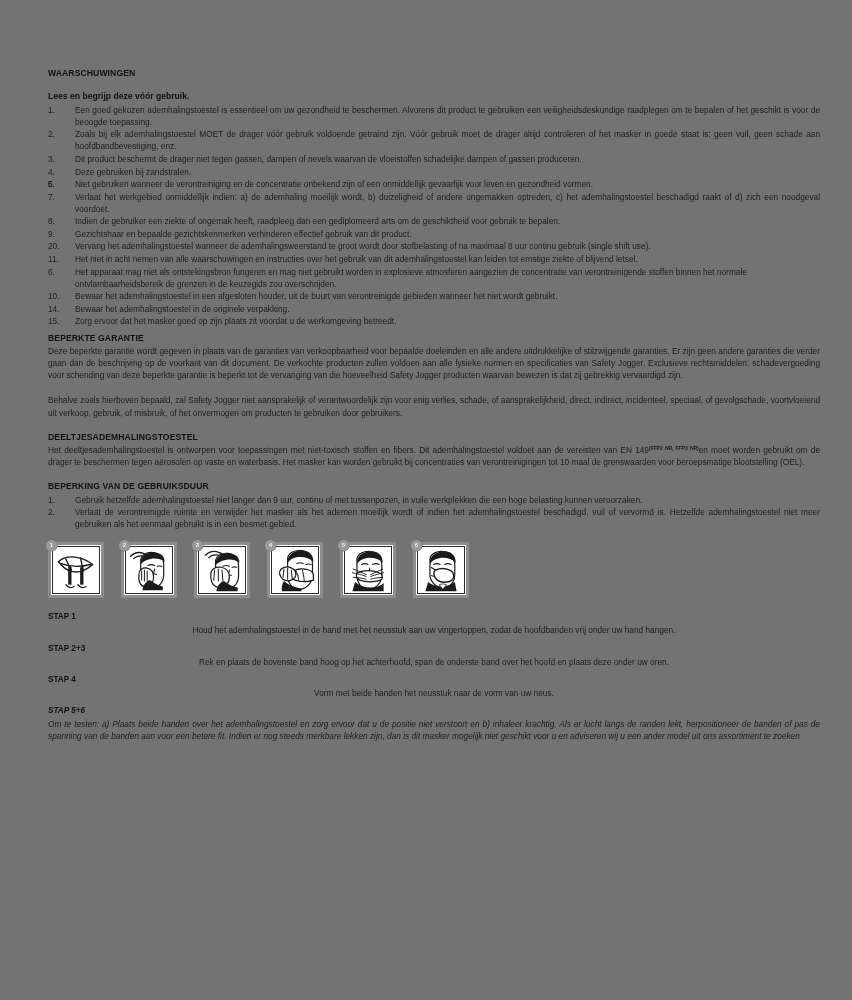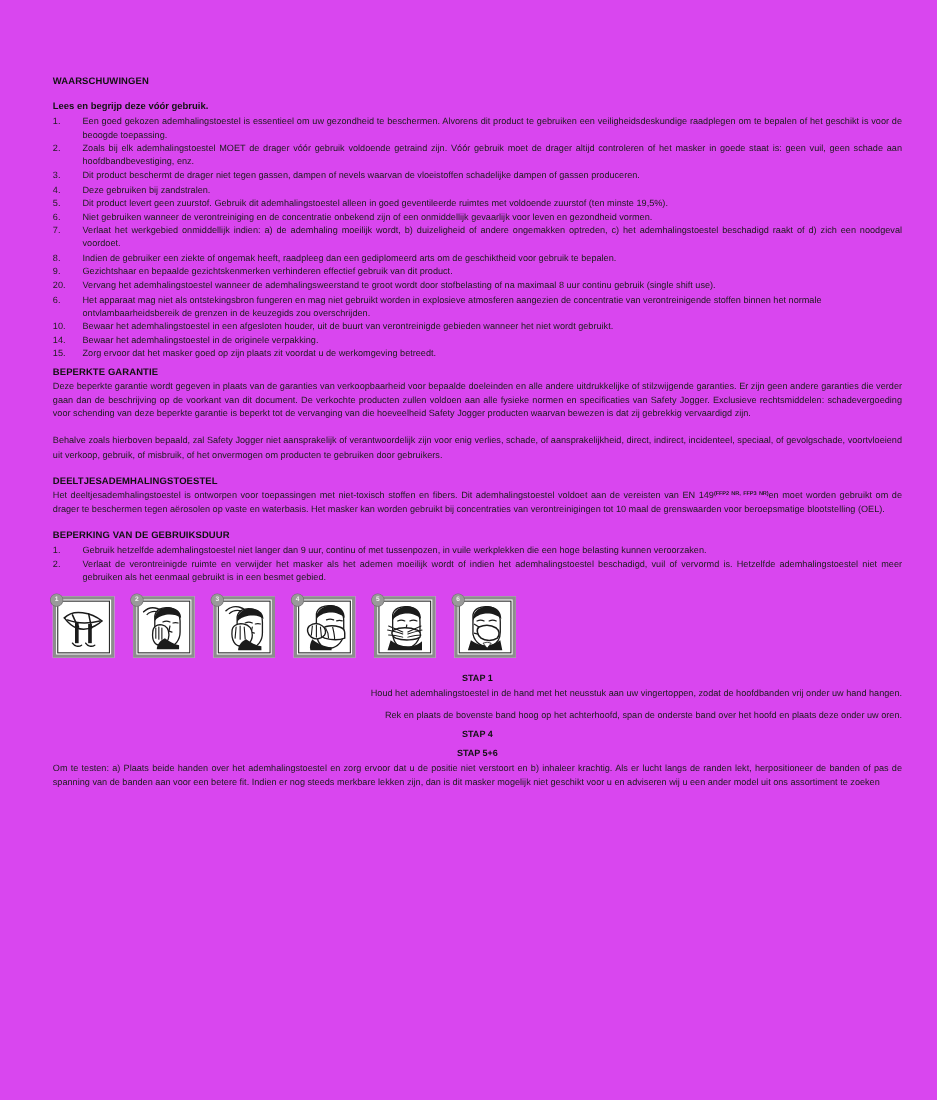--- a/index.html
+++ b/index.html
@@ -14,21 +14,21 @@
     font-family: "Liberation Sans", sans-serif;
     color: #1a1a1a;
     position: relative;
     overflow: hidden;
   }
   .page {
     position: absolute;
     left: 0; top: 0;
     width: 852px;
     height: 1000px;
-    background: #d946ef;
+    background: #737373;
   }
   .content {
     position: absolute;
     left: 48px;
     top: 68px;
     width: 772px;
   }
 
   
   .h-section {
@@ -45,32 +45,31 @@
     line-height: 1.32;
     margin: 12px 0 1px 0;
     color: #111;
   }
   .h-step {
     font-size: 8.2px;
     font-weight: bold;
     line-height: 1.3;
     margin: 0 0 1.5px 0;
     color: #111;
-    text-align: center;
   }
 
   
   .para {
     font-size: 8.3px;
     line-height: 1.46;
     margin: 0 0 1px 0;
     text-align: justify;
     color: #1c1c1c;
   }
-  .para.last { text-align: right; }
+  .para.last { text-align: center; }
 
   
   ol.numlist {
     list-style: none;
     margin: 0;
     padding: 0;
   }
   ol.numlist > li {
     position: relative;
     padding-left: 27px;
@@ -136,42 +135,43 @@
     font-size: 6px;
     line-height: 11px;
     text-align: center;
     font-weight: bold;
     z-index: 5;
     box-shadow: 0 0 0 0.5px #6e6e6e;
   }
   .illus svg { display: block; width: 100%; height: 100%; }
 
   .steps-block .step-item { margin-bottom: 7px; }
-  .steps-block .step-item:last-child { margin-bottom: 0; }
+  .steps-block .step-item:last-child { margin-bottom: 0; font-style: italic; }
 </style>
 </head>
 <body>
 
 <div class="page">
   <div class="content">
 
     <div>
       <div class="h-section">WAARSCHUWINGEN</div>
       <div class="h-sub">Lees en begrijp deze vóór gebruik.</div>
       <ol class="numlist">
         <li><span class="num">1.</span><span>Een goed gekozen ademhalingstoestel is essentieel om uw gezondheid te beschermen. Alvorens dit product te gebruiken een veiligheidsdeskundige raadplegen om te bepalen of het geschikt is voor de beoogde toepassing.</span></li>
         <li><span class="num">2.</span><span>Zoals bij elk ademhalingstoestel MOET de drager vóór gebruik voldoende getraind zijn. Vóór gebruik moet de drager altijd controleren of het masker in goede staat is: geen vuil, geen schade aan hoofdbandbevestiging, enz.</span></li>
         <li class="noj"><span class="num">3.</span><span>Dit product beschermt de drager niet tegen gassen, dampen of nevels waarvan de vloeistoffen schadelijke dampen of gassen produceren.</span></li>
         <li class="noj"><span class="num">4.</span><span>Deze gebruiken bij zandstralen.</span></li>
-        <li class="noj"><span class="num">5.</span><span>Dit product levert geen zuurstof. Gebruik dit ademhalingstoestel alleen in goed geventileerde ruimtes met voldoende zuurstof (ten minste 19,5%).</span></li>
+        <li class="noj"><span class="num">5.</span></li>
         <li class="noj"><span class="num">6.</span><span>Niet gebruiken wanneer de verontreiniging en de concentratie onbekend zijn of een onmiddellijk gevaarlijk voor leven en gezondheid vormen.</span></li>
         <li><span class="num">7.</span><span>Verlaat het werkgebied onmiddellijk indien: a) de ademhaling moeilijk wordt, b) duizeligheid of andere ongemakken optreden, c) het ademhalingstoestel beschadigd raakt of d) zich een noodgeval voordoet.</span></li>
         <li class="noj"><span class="num">8.</span><span>Indien de gebruiker een ziekte of ongemak heeft, raadpleeg dan een gediplomeerd arts om de geschiktheid voor gebruik te bepalen.</span></li>
         <li class="noj"><span class="num">9.</span><span>Gezichtshaar en bepaalde gezichtskenmerken verhinderen effectief gebruik van dit product.</span></li>
         <li class="noj"><span class="num">20.</span><span>Vervang het ademhalingstoestel wanneer de ademhalingsweerstand te groot wordt door stofbelasting of na maximaal 8 uur continu gebruik (single shift use).</span></li>
+        <li class="noj"><span class="num">11.</span><span>Het niet in acht nemen van alle waarschuwingen en instructies over het gebruik van dit ademhalingstoestel kan leiden tot ernstige ziekte of blijvend letsel.</span></li>
         <li class="noj"><span class="num">6.</span><span>Het apparaat mag niet als ontstekingsbron fungeren en mag niet gebruikt worden in explosieve atmosferen aangezien de concentratie van verontreinigende stoffen binnen het normale ontvlambaarheidsbereik de grenzen in de keuzegids zou overschrijden.</span></li>
         <li class="noj"><span class="num">10.</span><span>Bewaar het ademhalingstoestel in een afgesloten houder, uit de buurt van verontreinigde gebieden wanneer het niet wordt gebruikt.</span></li>
         <li class="noj"><span class="num">14.</span><span>Bewaar het ademhalingstoestel in de originele verpakking.</span></li>
         <li class="noj"><span class="num">15.</span><span>Zorg ervoor dat het masker goed op zijn plaats zit voordat u de werkomgeving betreedt.</span></li>
       </ol>
     </div>
 
     <div class="gap-5"></div>
 
     <div>
@@ -340,24 +340,26 @@
       </div>
 
     </div>
 
     <div class="steps-block">
       <div class="step-item">
         <div class="h-step">STAP 1</div>
         <p class="para last">Houd het ademhalingstoestel in de hand met het neusstuk aan uw vingertoppen, zodat de hoofdbanden vrij onder uw hand hangen.</p>
       </div>
       <div class="step-item">
+        <div class="h-step">STAP 2+3</div>
         <p class="para last">Rek en plaats de bovenste band hoog op het achterhoofd, span de onderste band over het hoofd en plaats deze onder uw oren.</p>
       </div>
       <div class="step-item">
         <div class="h-step">STAP 4</div>
+        <p class="para last">Vorm met beide handen het neusstuk naar de vorm van uw neus.</p>
       </div>
       <div class="step-item">
         <div class="h-step">STAP 5+6</div>
         <p class="para">Om te testen: a) Plaats beide handen over het ademhalingstoestel en zorg ervoor dat u de positie niet verstoort en b) inhaleer krachtig. Als er lucht langs de randen lekt, herpositioneer de banden of pas de spanning van de banden aan voor een betere fit. Indien er nog steeds merkbare lekken zijn, dan is dit masker mogelijk niet geschikt voor u en adviseren wij u een ander model uit ons assortiment te zoeken</p>
       </div>
     </div>
 
   </div>
 </div>
 

